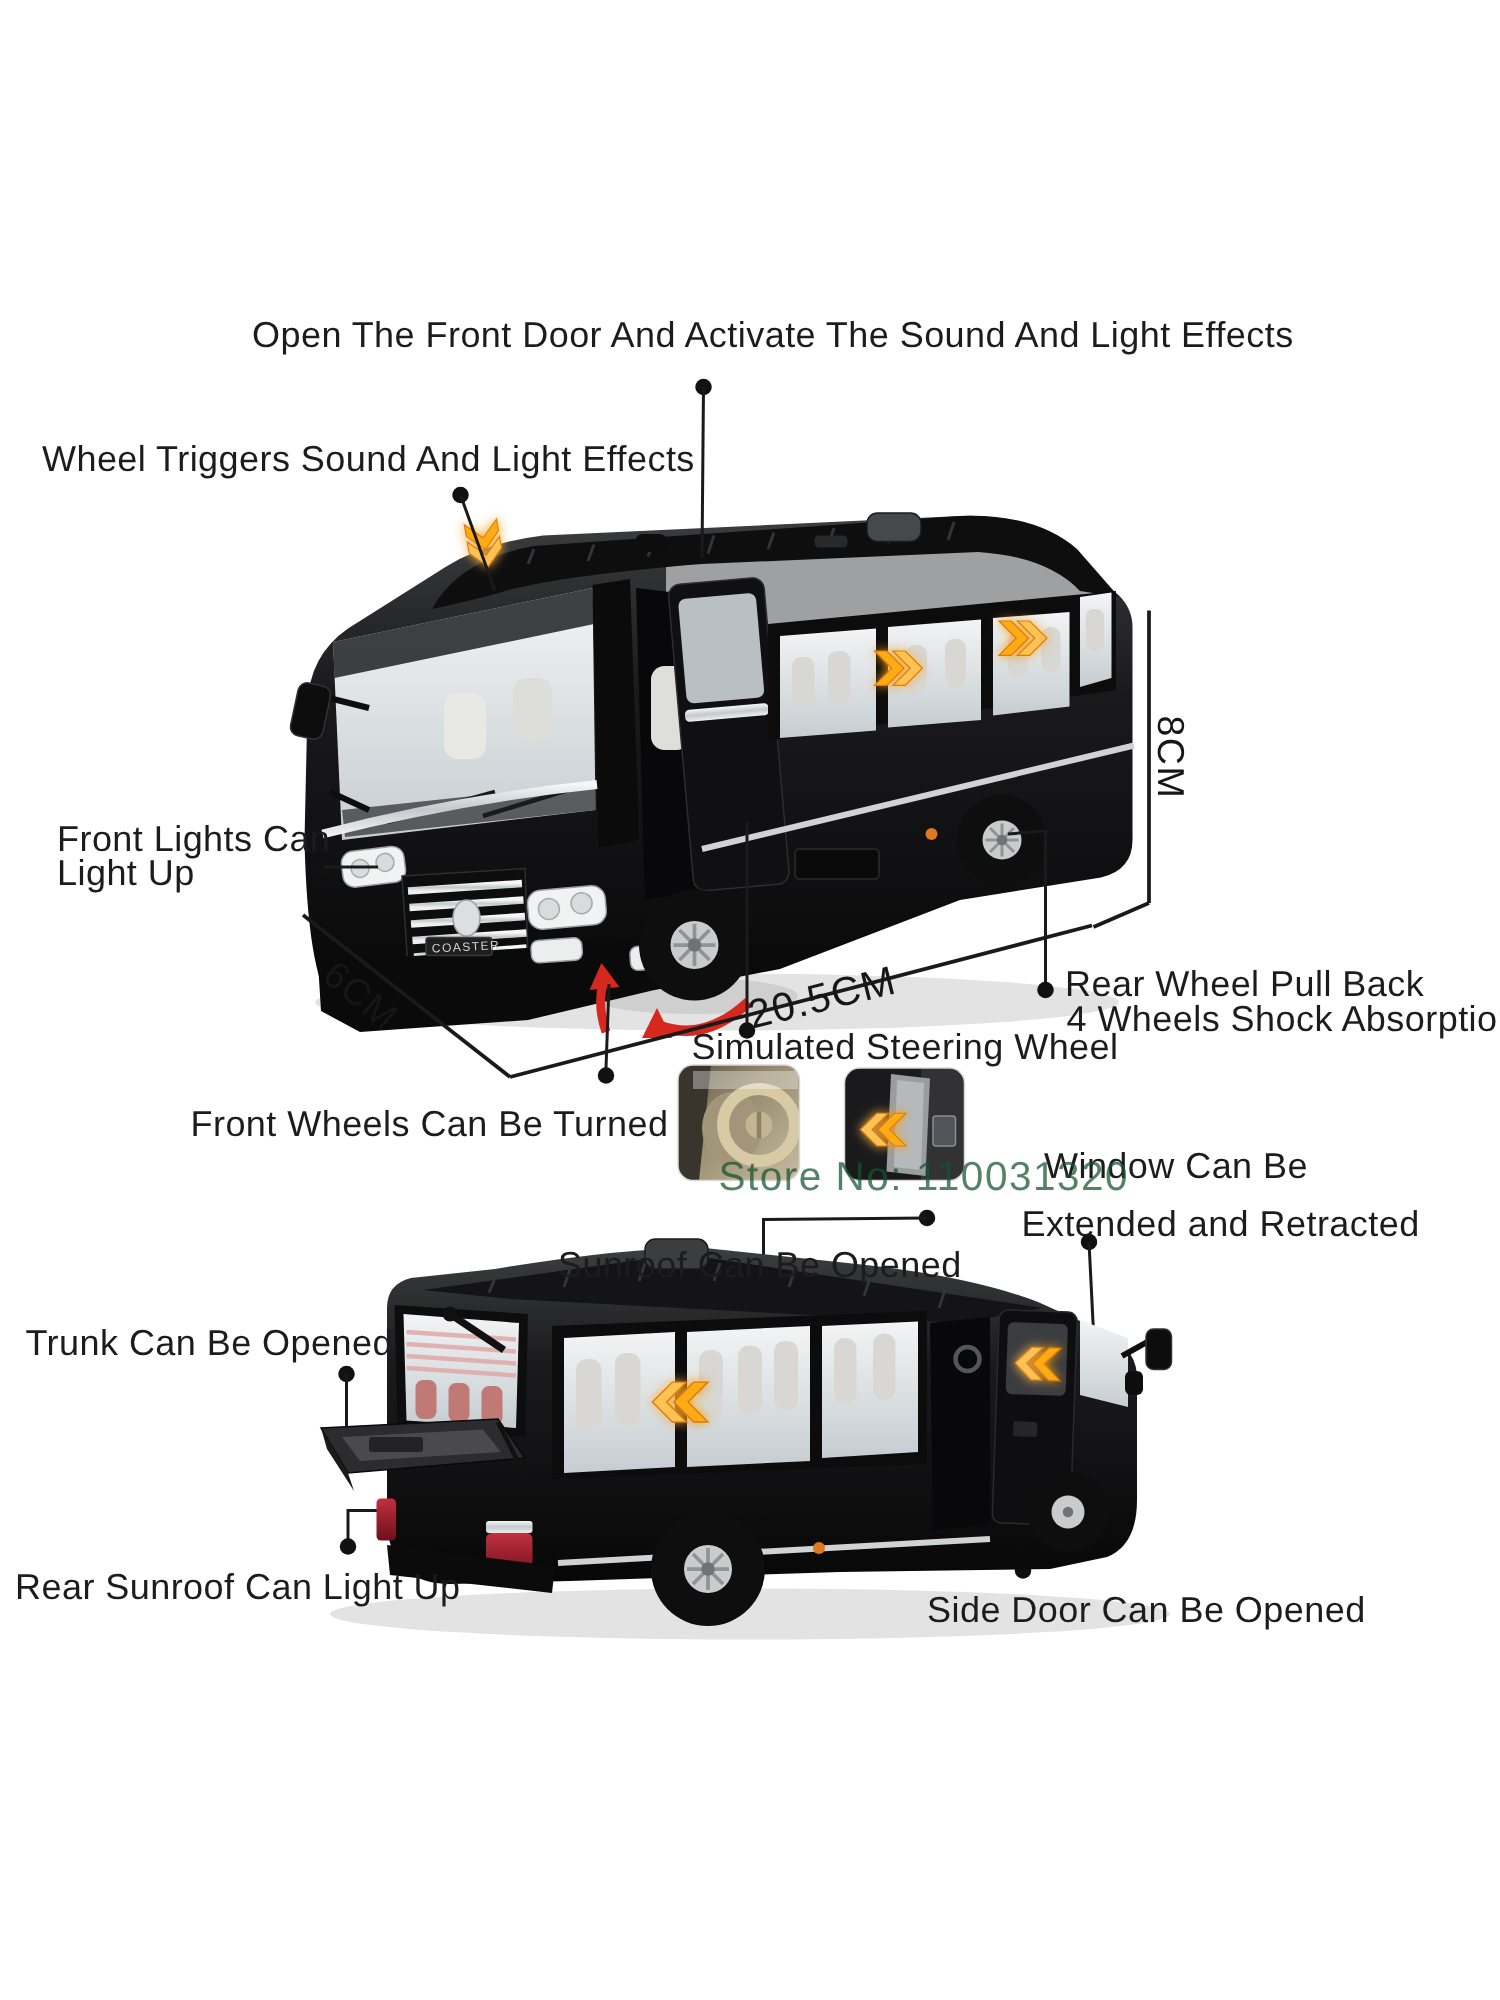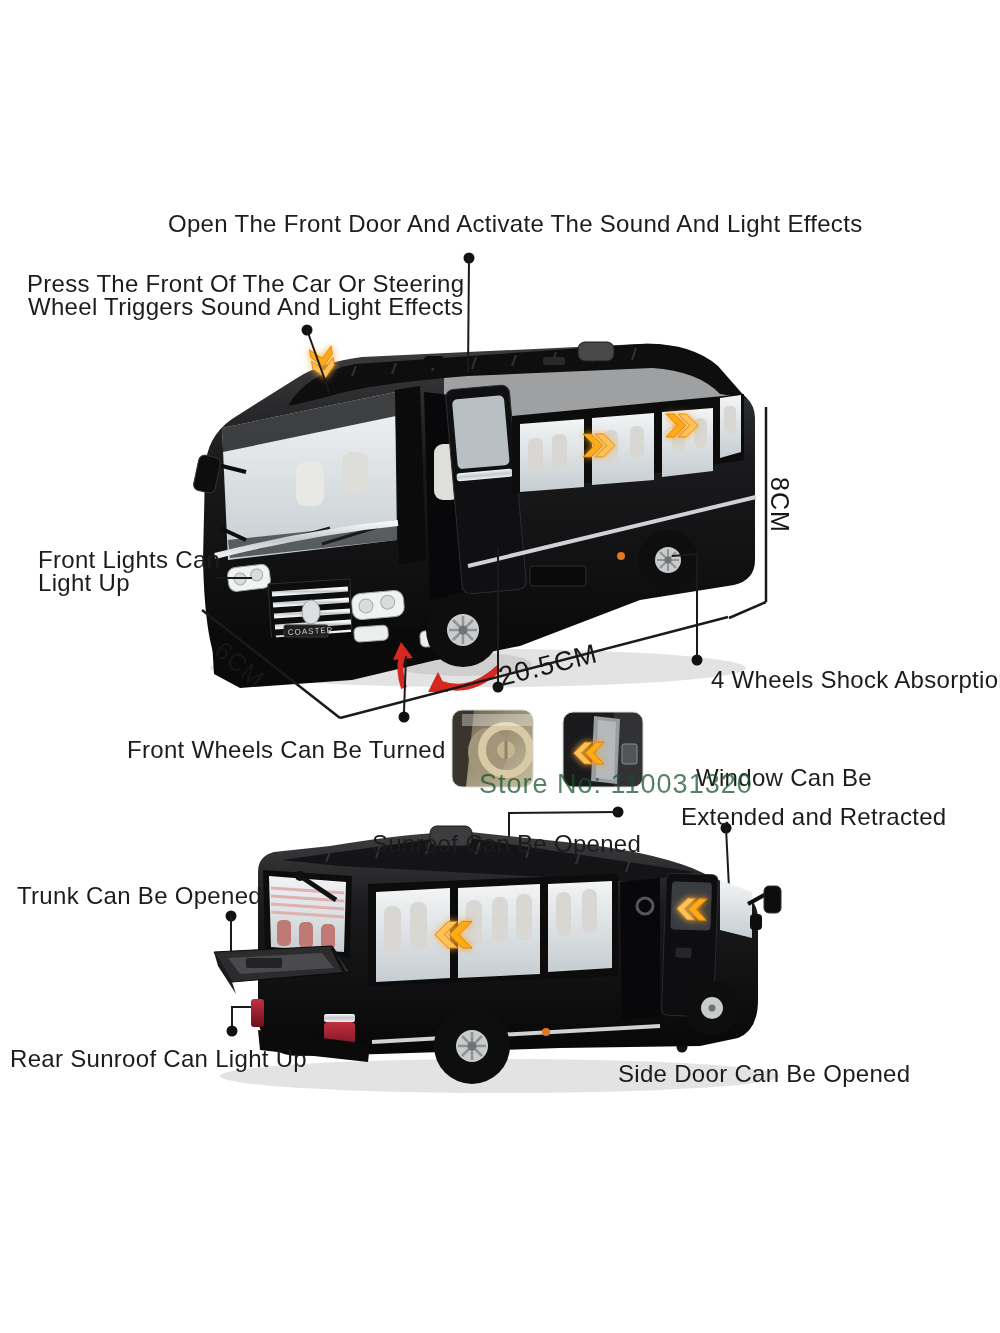--- a/index.html
+++ b/index.html
@@ -372,32 +372,33 @@
       <g>
         <circle cx="712" cy="1008" r="27" fill="#0e0e0f"></circle>
         <circle cx="712" cy="1008" r="11" fill="#c9cccd"></circle>
         <circle cx="712" cy="1008" r="3.5" fill="#6f7375"></circle>
       </g>
     </g>
   </svg>
 
   <div class="lbl" style="left:168px;top:212px;">Open The Front Door And Activate The Sound And Light Effects</div>
 
-  <div class="lbl" style="left:27px;top:272px;">Press The Front Of The Car Or Steering</div>
   <div class="lbl" style="left:28px;top:295px;">Wheel Triggers Sound And Light Effects</div>
 
   <div class="lbl" style="left:38px;top:548px;">Front Lights Can</div>
   <div class="lbl" style="left:38px;top:571px;">Light Up</div>
 
   <div class="dim dim6">6CM</div>
   <div class="dim dim20">20.5CM</div>
   <div class="dim dim8">8CM</div>
 
+  <div class="lbl" style="left:710px;top:645px;">Rear Wheel Pull Back</div>
   <div class="lbl" style="left:711px;top:668px;">4 Wheels Shock Absorption</div>
 
+  <div class="lbl" style="left:461px;top:687px;">Simulated Steering Wheel</div>
 
   <div class="lbl" style="left:127px;top:738px;">Front Wheels Can Be Turned</div>
 
   <div class="lbl" style="left:372px;top:832px;">Sunroof Can Be Opened</div>
 
   <div class="lbl" style="left:696px;top:766px;text-align:center;">Window Can Be</div>
   <div class="lbl" style="left:681px;top:789px;margin-top:16px;">Extended and Retracted</div>
 
   <div class="lbl" style="left:17px;top:884px;">Trunk Can Be Opened</div>
 

